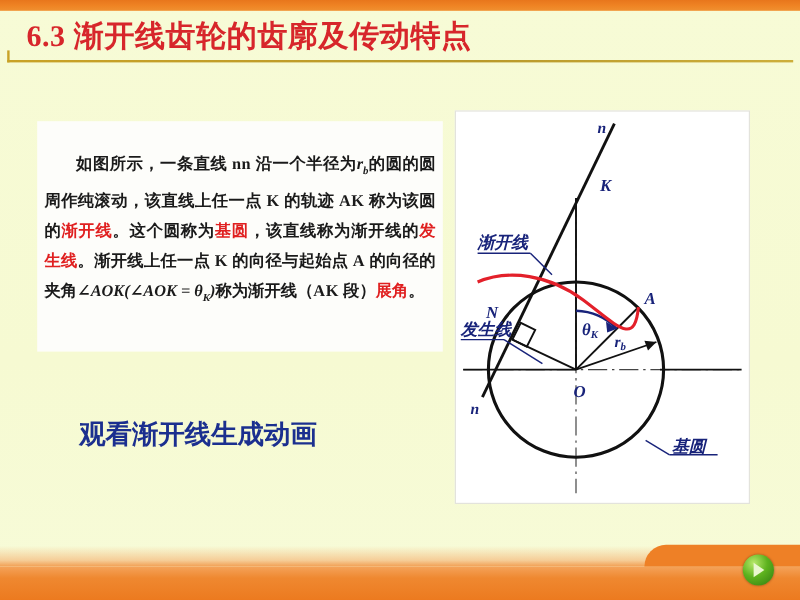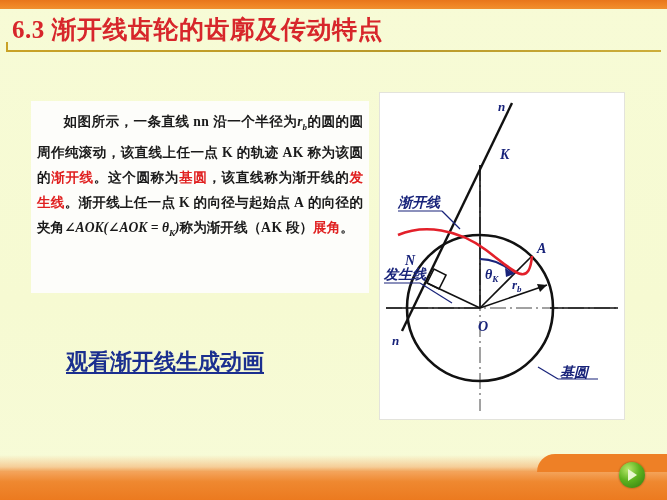--- a/index.html
+++ b/index.html
@@ -28,21 +28,21 @@
     position: absolute;
     left: 0; top: 0;
     width: 667px;
     height: 9px;
     background: linear-gradient(to bottom, #e8761c 0%, #ef8424 55%, #f09030 100%);
   }
 
   
   #title-block {
     position: absolute;
-    left: 0; top: 9px;
+    left: 10px; top: 9px;
     width: 584px;
     height: 43px;
   }
   #title-text {
     position: absolute;
     left: 12px;
     top: 4px;
     font-size: 25px;
     font-weight: bold;
     color: #d7262b;
@@ -84,21 +84,21 @@
     left: 31px;
     top: 101px;
     width: 338px;
     height: 192px;
     background: #fdfdfa;
   }
   #body-text {
     position: absolute;
     left: 0; top: 0;
     width: 338px;
-    padding: 8px 6px 0 6px;
+    padding: 23px 6px 0 6px;
     box-sizing: border-box;
     font-size: 13.6px;
     line-height: 25px;
     color: #1a1a1a;
     font-weight: bold;
     text-align: justify;
     font-family: "Liberation Serif", "DejaVu Serif", serif;
   }
   #body-text p {
     margin: 0;
@@ -110,21 +110,20 @@
   .sub { font-size: 9px; vertical-align: sub; font-style: italic; }
 
   
   #anim-link {
     position: absolute;
     left: 66px;
     top: 347px;
     font-size: 22px;
     font-weight: bold;
     color: #1b2f8f;
-    text-decoration: underline;
     text-underline-offset: 3px;
     cursor: pointer;
     white-space: nowrap;
   }
 
   
   #diagram-panel {
     position: absolute;
     left: 379px;
     top: 92px;

